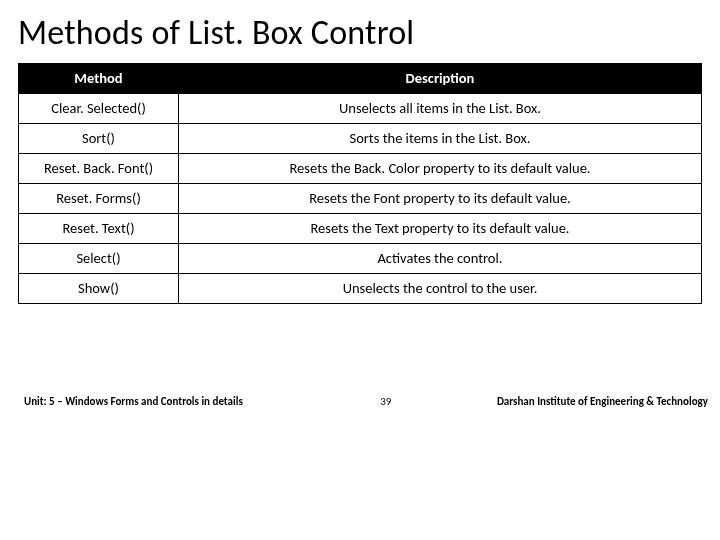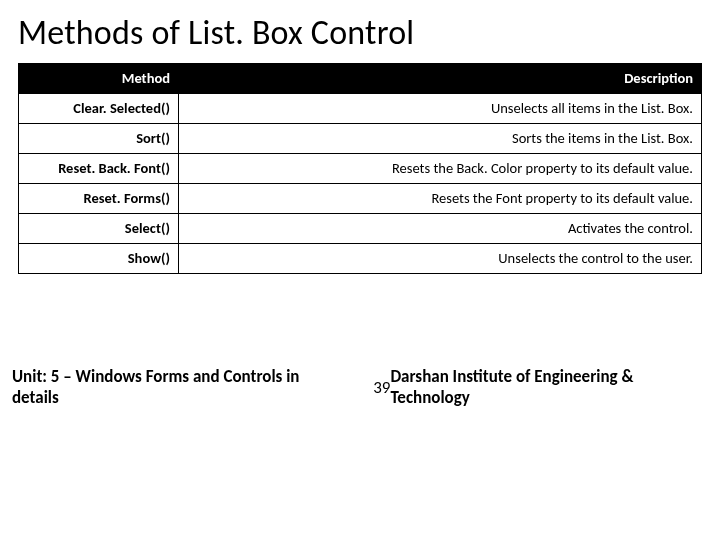--- a/index.html
+++ b/index.html
@@ -1,24 +1,24 @@
 <!DOCTYPE html>
 <html><head>
 <meta charset="utf-8">
 <style>
   * { box-sizing: border-box; margin: 0; padding: 0; }
   html, body { width: 720px; height: 540px; font-family: Calibri, "Segoe UI", Arial, sans-serif; background: #fff; color: #000; }
   .slide { width: 720px; height: 416px; position: relative; }
   .title { font-size: 34px; font-weight: 400; padding: 12px 18px 10px 18px; letter-spacing: 0.2px; }
   .tbl { border-collapse: collapse; margin: 0 18px; width: calc(100% - 36px); table-layout: fixed; }
   .tbl col.c1 { width: 160px; }
-  .tbl th, .tbl td { text-align: right; padding: 4px 8px; border: 1px solid #000; font-size: 14.5px; line-height: 1.45; }
+  .tbl th, .tbl td { text-align: center; padding: 4px 8px; border: 1px solid #000; font-size: 14.5px; line-height: 1.45; }
   .tbl th { background: #000; color: #fff; font-weight: 700; }
-  .tbl td.method { font-weight: 700; }
-  .footer { position: absolute; left: 0; right: 0; bottom: 8px; display: flex; justify-content: space-between; align-items: center; font-size: 17px; font-weight: 700; padding: 0 12px; }
+  .tbl td.method { font-weight: 400; }
+  .footer { position: absolute; left: 12px; right: 0; bottom: 8px; display: flex; justify-content: space-between; align-items: center; font-size: 11px; font-weight: 700; padding: 0 12px; }
   .footer .mid { font-weight: 400; margin-left: 32px; }
 </style>
 </head>
 <body>
 
 <div class="slide">
   <div class="title">Methods of List. Box Control</div>
 
   <table class="tbl">
     <colgroup>
@@ -42,20 +42,24 @@
       </tr>
       <tr>
         <td class="method">Reset. Back. Font()</td>
         <td>Resets the Back. Color property to its default value.</td>
       </tr>
       <tr>
         <td class="method">Reset. Forms()</td>
         <td>Resets the Font property to its default value.</td>
       </tr>
       <tr>
+        <td class="method">Reset. Text()</td>
+        <td>Resets the Text property to its default value.</td>
+      </tr>
+      <tr>
         <td class="method">Select()</td>
         <td>Activates the control.</td>
       </tr>
       <tr>
         <td class="method">Show()</td>
         <td>Unselects the control to the user.</td>
       </tr>
     </tbody>
   </table>
 

